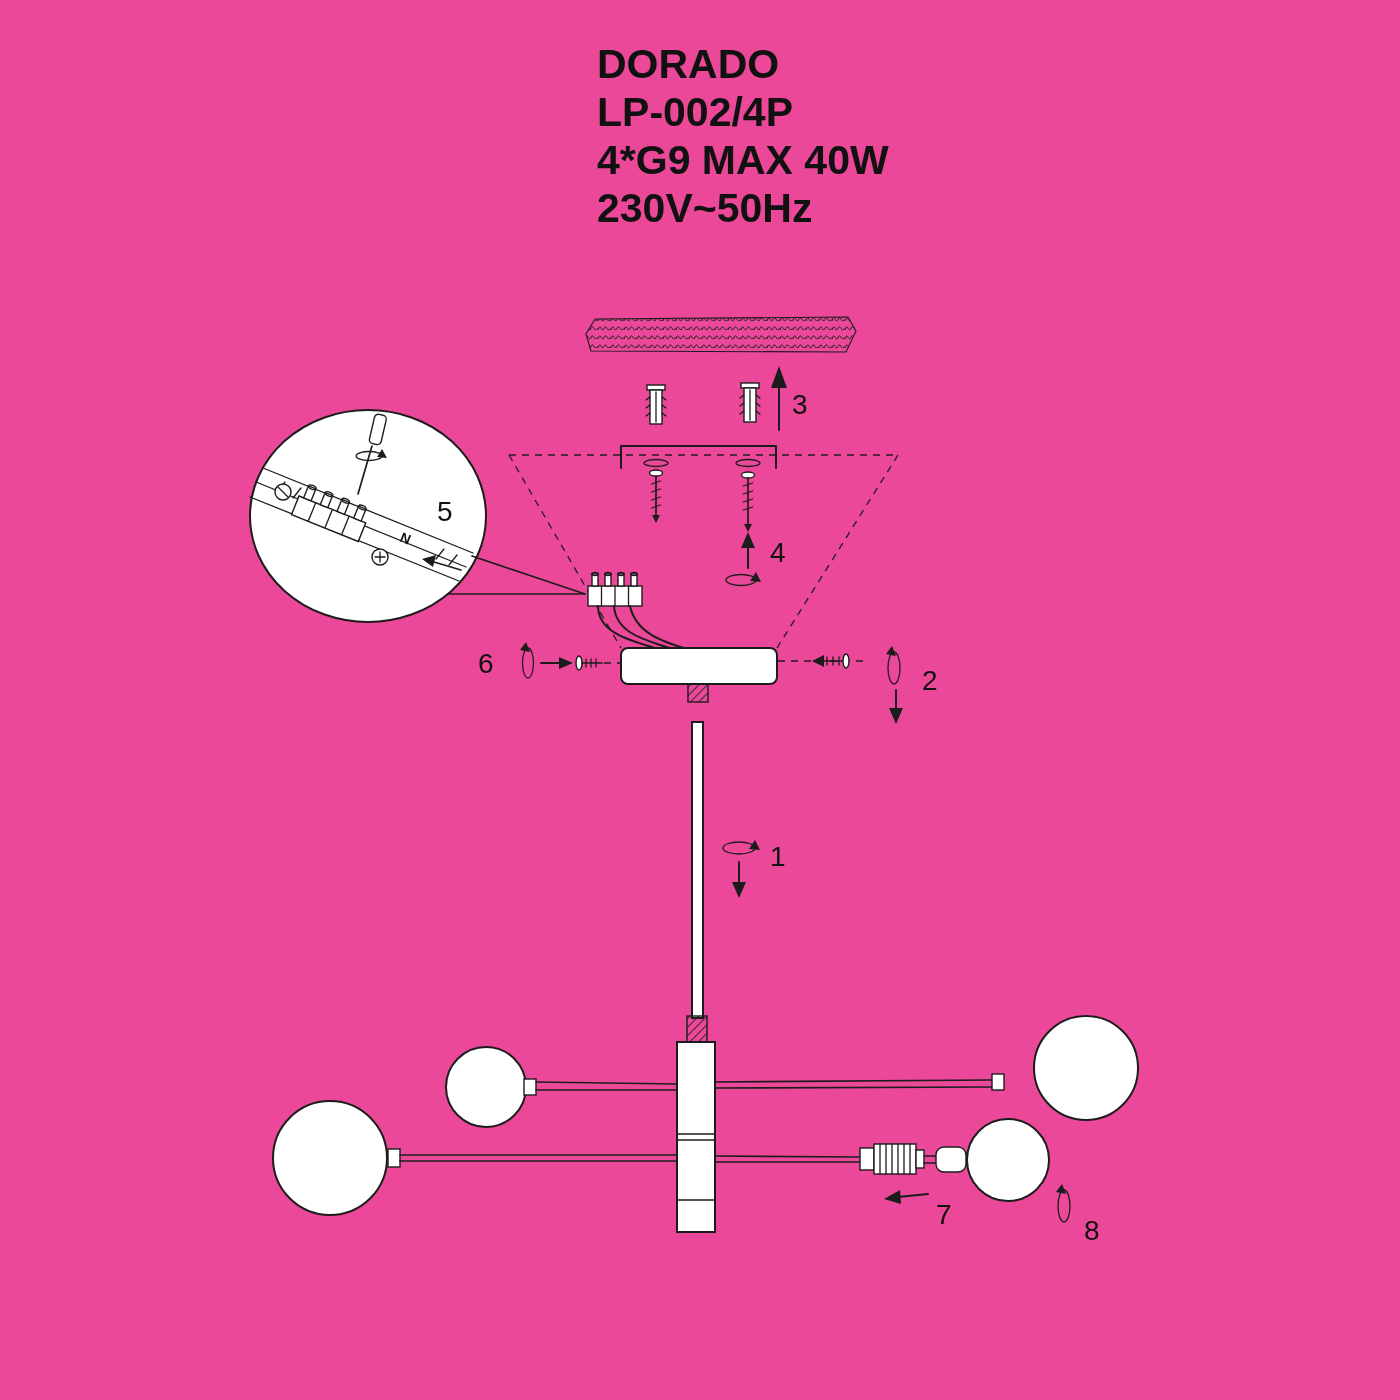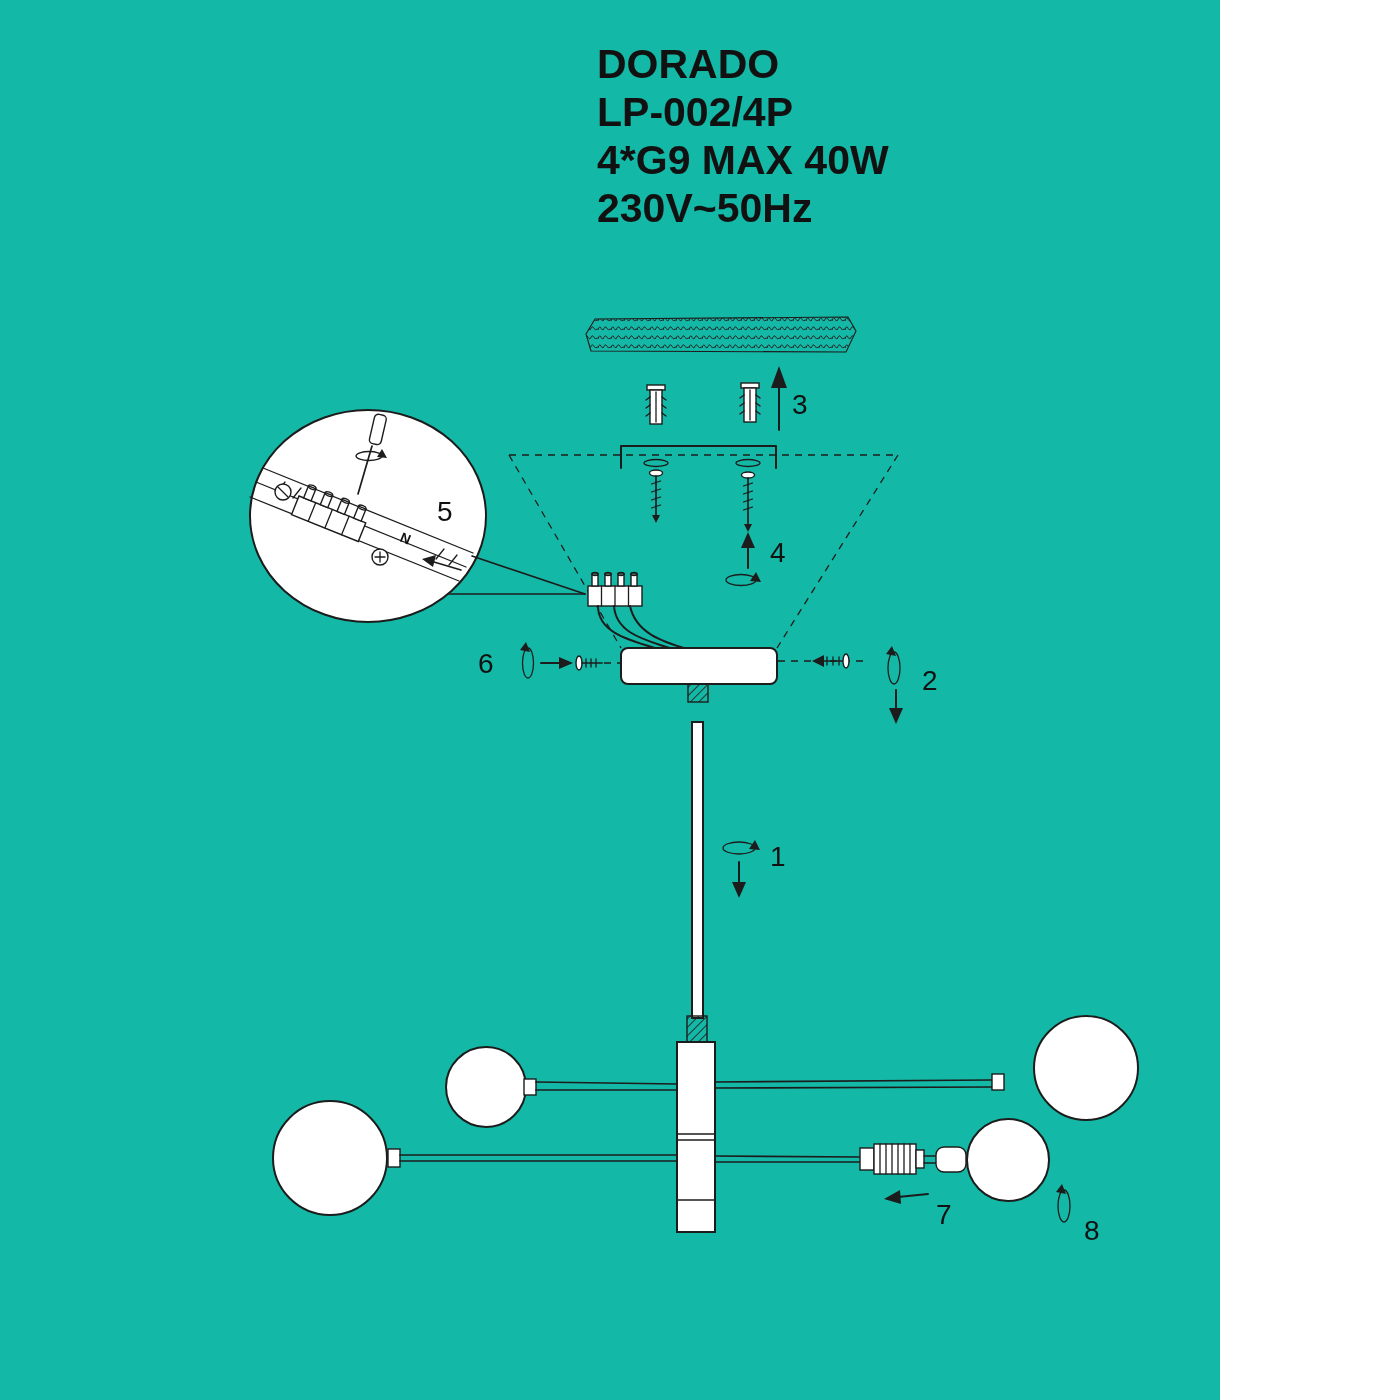--- a/index.html
+++ b/index.html
@@ -1,16 +1,16 @@
 <!DOCTYPE html>
 <html><head>
 <meta charset="utf-8">
 <style>
   html,body{margin:0;padding:0;background:#ffffff;}
-  .page{position:relative;width:1220px;height:1400px;background:#14b8a6;overflow:hidden;
+  .page{position:relative;width:1400px;height:1400px;background:#ec4899;overflow:hidden;
         font-family:"Liberation Sans", sans-serif;}
   svg{display:block;}
   .ln{fill:none;stroke:#1c1c1c;stroke-width:2;stroke-linecap:round;stroke-linejoin:round;}
   .thin{stroke-width:1.3;}
   .med{stroke-width:1.7;}
   .wfill{fill:#ffffff;stroke:#1c1c1c;stroke-width:2;}
   .wfill-thin{fill:#ffffff;stroke:#1c1c1c;stroke-width:1.4;}
   .dash{stroke-dasharray:7 6;stroke-width:1.3;fill:none;stroke:#1c1c1c;}
   .solidfill{fill:#1c1c1c;stroke:none;}
   .title-text{font-family:"Liberation Sans", sans-serif;font-weight:bold;font-size:41px;fill:#111;}

